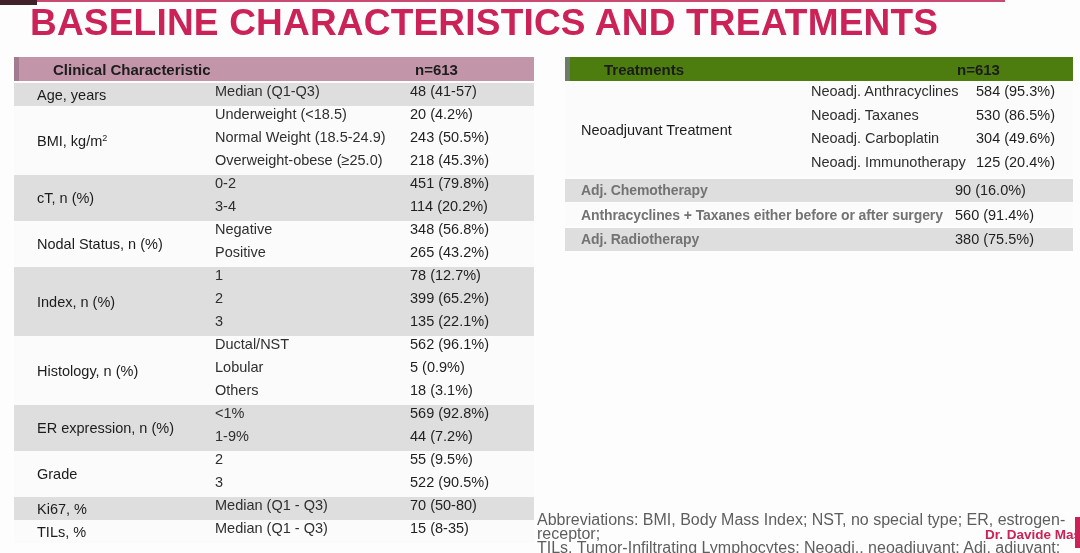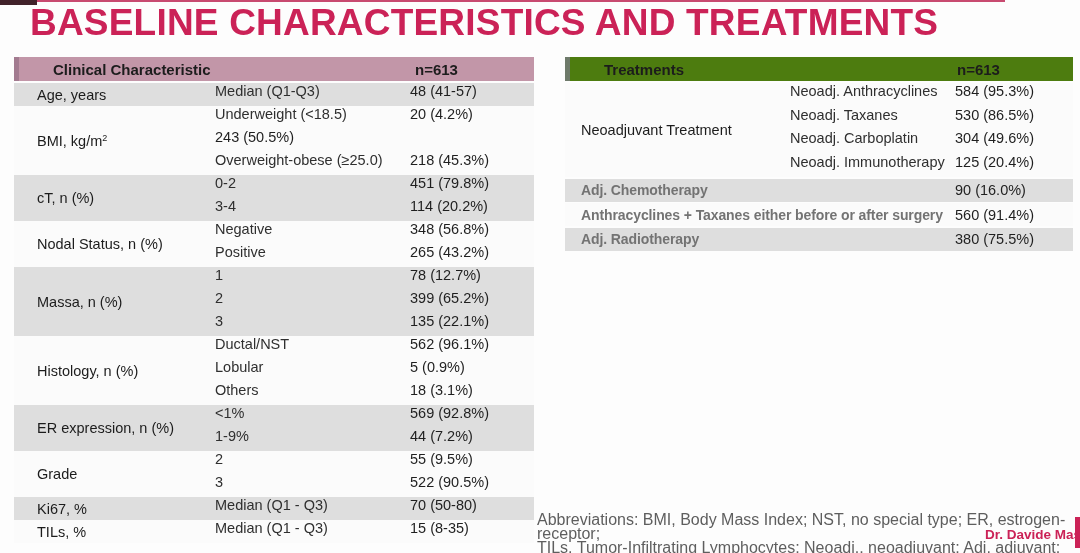--- a/index.html
+++ b/index.html
@@ -39,21 +39,21 @@
   .grow { height:23px; display:flex; align-items:flex-start; font-size:14.5px; }
   .grow .sub { width:195px; color:#2f2f2f; }
   .grow .val { color:#1f1f1f; }
 
   
   .rtable { position:absolute; left:565px; top:57px; width:508px; }
   .rtable .thead { background:#4d7c0f; border-left:5px solid #6e7a6a; }
   .rtable .thead .n { left:387px; }
   .neo { display:flex; background:#fbfbfb; }
   .neo .glabel { width:225px; padding-left:16px; }
-  .neo .grow { height:23.5px; }
+  .neo .grow { height:23.5px;margin-left:21px; }
   .neo .grow .sub { width:165px; }
   .rrow { height:23px; margin-top:1.5px; display:flex; align-items:center;
           position:relative; font-size:14.5px; }
   .rrow .rlabel { padding-left:16px; font-weight:bold; color:#737373;
                   white-space:nowrap; font-size:14px; letter-spacing:-0.1px; }
   .rrow .rval { position:absolute; left:390px; color:#1f1f1f; }
 
   
   .abbrev { position:absolute; left:537px; top:513px; font-size:16px;
             color:#5e5e5e; line-height:14px; }
@@ -89,20 +89,21 @@
       <div class="glabel">
           <span>BMI, kg/m</span>
           <sup>2</sup>
         </div>
       <div class="grows">
         <div class="grow">
           <span class="sub">Underweight (&lt;18.5)</span>
           <span class="val">20 (4.2%)</span>
         </div>
         <div class="grow">
+          <span class="sub">Normal Weight (18.5-24.9)</span>
           <span class="val">243 (50.5%)</span>
         </div>
         <div class="grow">
           <span class="sub">Overweight-obese (≥25.0)</span>
           <span class="val">218 (45.3%)</span>
         </div>
       </div>
     </div>
 
     <div class="group bg-gray">
@@ -127,21 +128,21 @@
           <span class="val">348 (56.8%)</span>
         </div>
         <div class="grow">
           <span class="sub">Positive</span>
           <span class="val">265 (43.2%)</span>
         </div>
       </div>
     </div>
 
     <div class="group bg-gray">
-      <div class="glabel">Massa, n (%)</div>
+      <div class="glabel">Index, n (%)</div>
       <div class="grows">
         <div class="grow">
           <span class="sub">1</span>
           <span class="val">78 (12.7%)</span>
         </div>
         <div class="grow">
           <span class="sub">2</span>
           <span class="val">399 (65.2%)</span>
         </div>
         <div class="grow">

